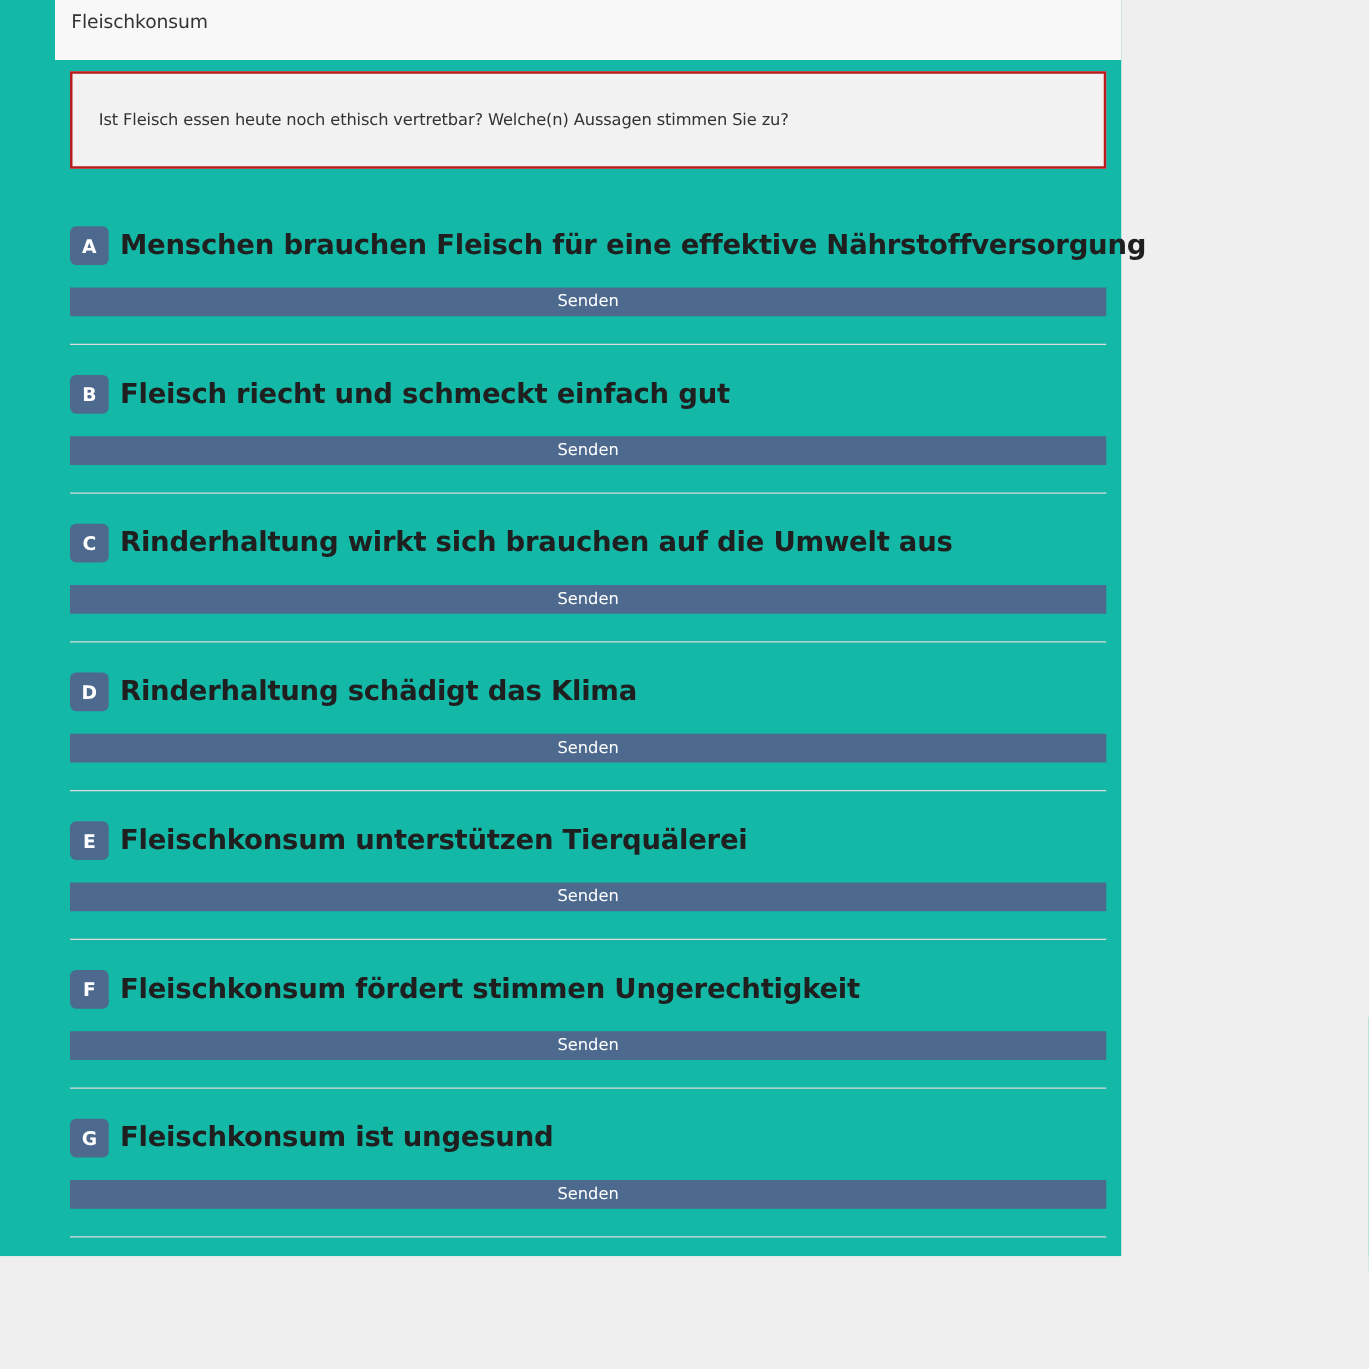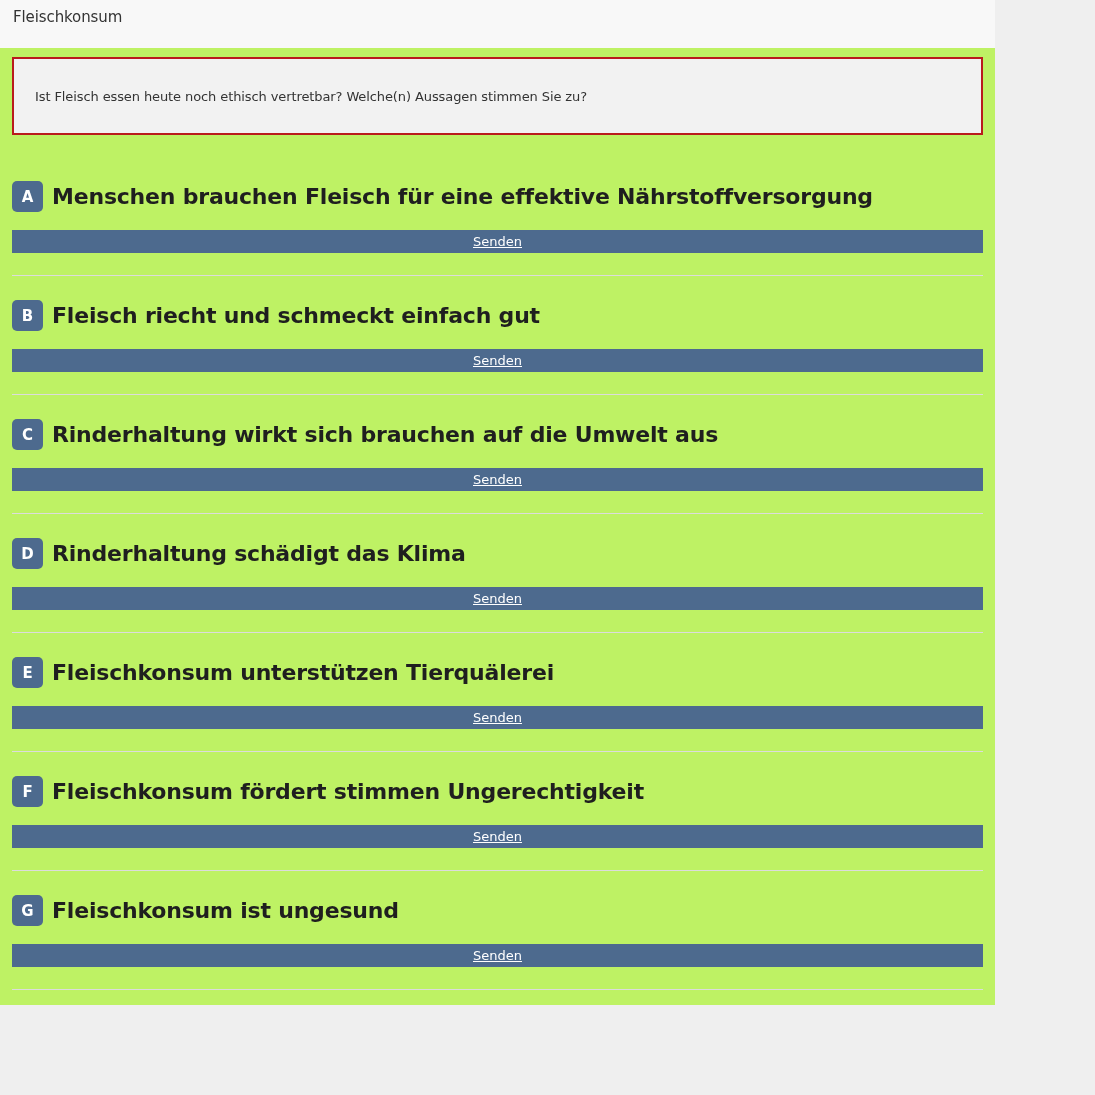--- a/index.html
+++ b/index.html
@@ -3,23 +3,24 @@
 <meta charset="utf-8">
 <style>
   * { box-sizing: border-box; margin: 0; padding: 0; }
   html, body { width: 1095px; height: 1095px; }
   body {
     font-family: "DejaVu Sans", "Liberation Sans", sans-serif;
     background: #efefef;
     overflow: hidden;
   }
   .page {
-    width: 995px;
+    width: 897px;
     height: 1005px;
-    background: #bef264;
+    background: #14b8a6;
+    padding-left: 44px;
   }
   header.app-header {
     height: 48px;
     background: #f8f8f8;
     padding: 7px 13px 0 13px;
   }
   .app-title {
     font-size: 15px;
     color: #333333;
     letter-spacing: -0.1px;
@@ -77,21 +78,20 @@
     margin-top: 18px;
     background: var(--accent, #4d6a8e);
     color: #ffffff;
     border: none;
     font-family: "DejaVu Sans", "Liberation Sans", sans-serif;
     font-size: 13px;
     text-align: center;
     line-height: 23px;
     cursor: pointer;
     padding: 0;
-    text-decoration: underline;
   }
   .divider {
     border: none;
     border-top: 1px solid #dcdcdc;
     margin: 22px 0 0 0;
     height: 0;
   }
   footer.app-footer {
     height: 90px;
     background: #efefef;

